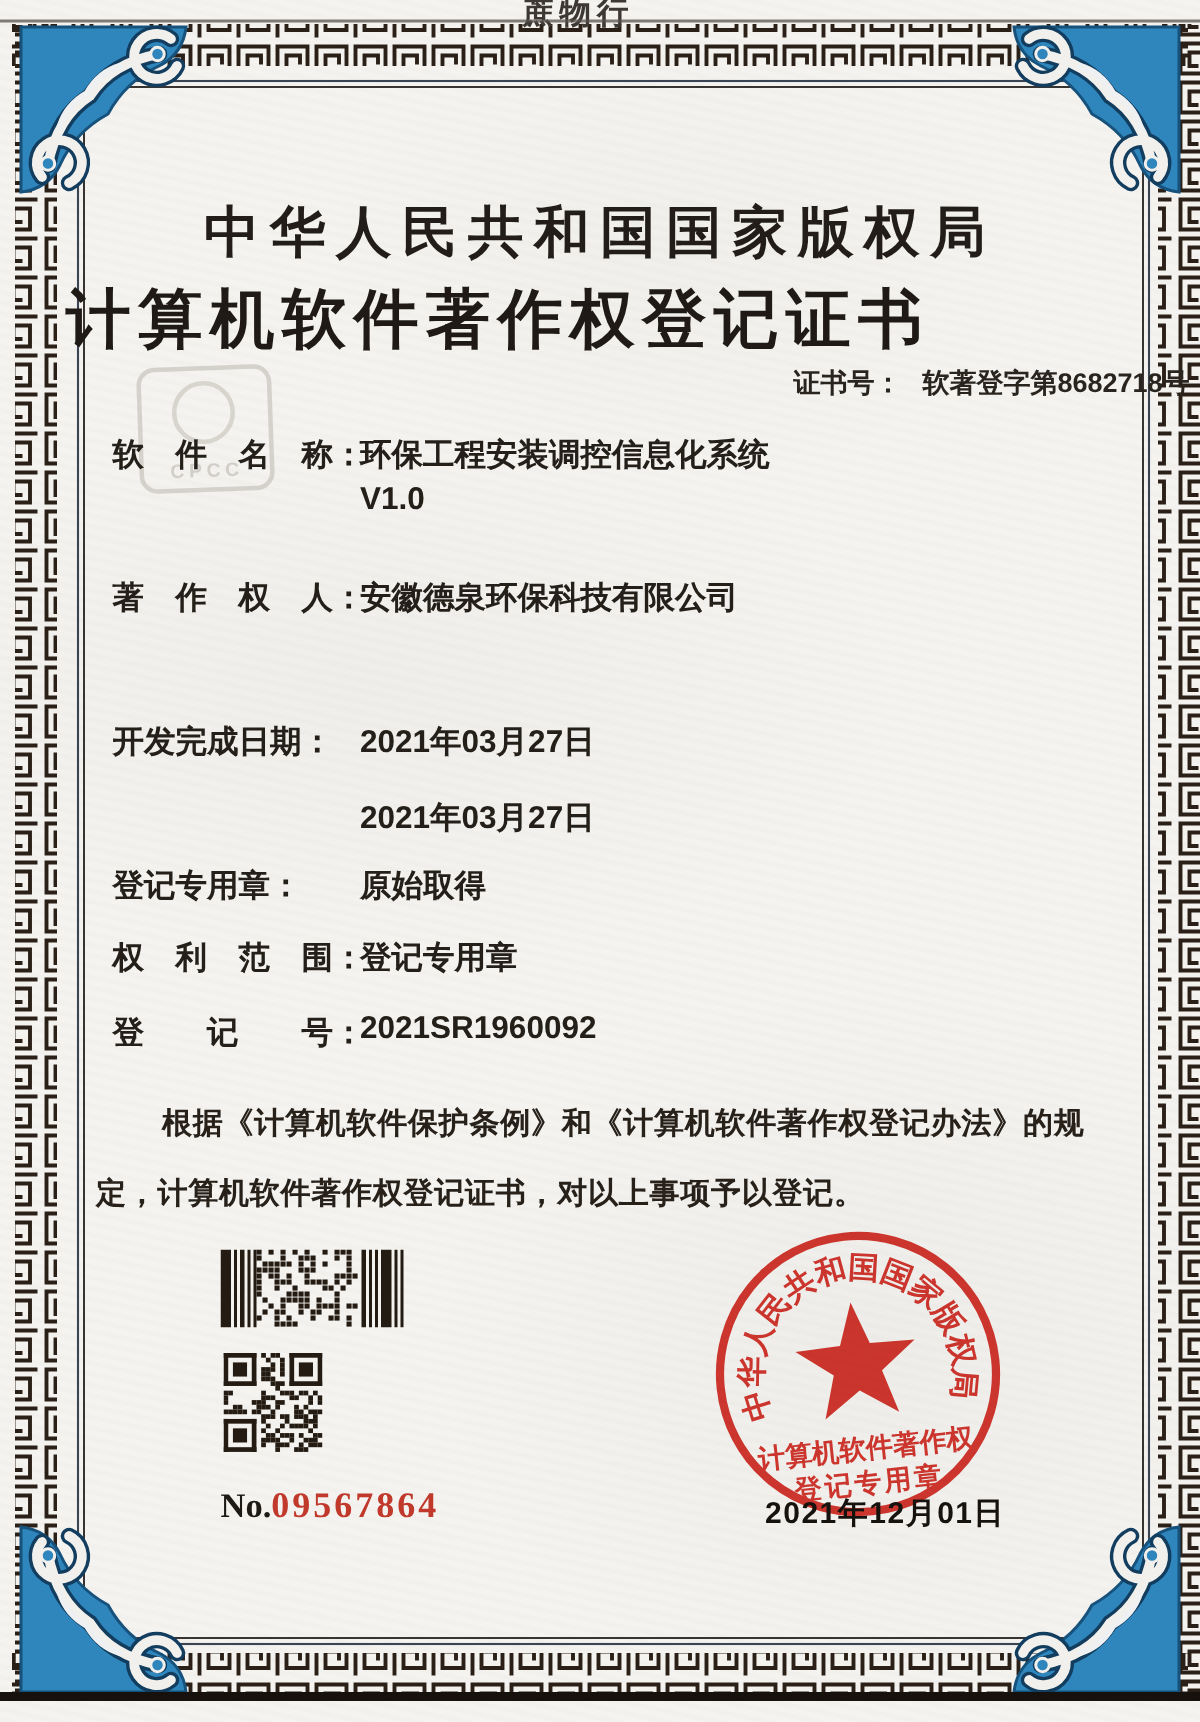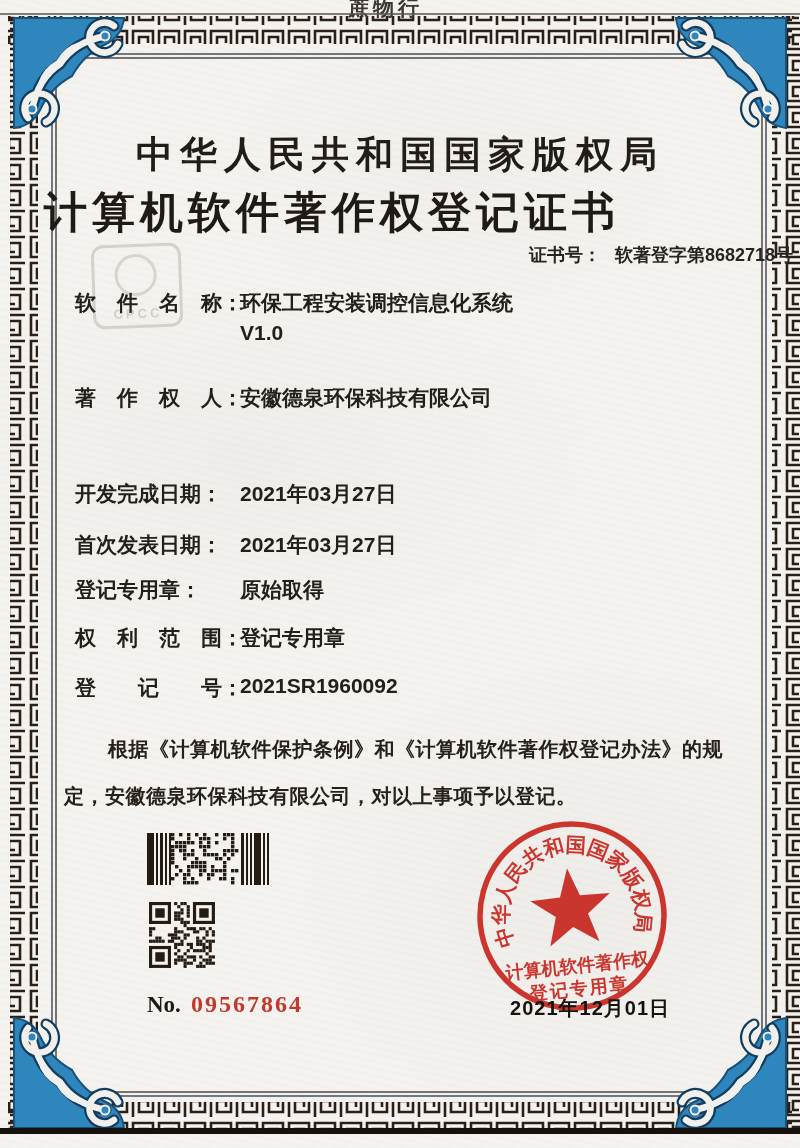--- a/index.html
+++ b/index.html
@@ -39,21 +39,21 @@
   .lbl{left:75px;font-size:21px;font-weight:700;color:#242019;white-space:pre;}
   .val{left:240px;font-size:21px;font-weight:700;color:#242019;white-space:pre;}
   
   .para{top:726px;left:64px;width:684px;font-size:20px;line-height:47px;font-weight:600;
     text-indent:2.2em;color:#27211a;letter-spacing:.5px;}
   
   .barcode{top:833px;left:147px;}
   .qrcode{top:902px;left:149px;}
   
   .serial{top:991px;left:147px;font-family:"Liberation Serif", serif;font-size:23px;color:#1d1a16;font-weight:600;}
-  .serial .num{color:#c0392b;font-size:24px;font-weight:700;letter-spacing:2px;margin-left:10px;}
+  .serial .num{color:#c0392b;font-size:24px;font-weight:700;letter-spacing:2px;}
   
   .seal{top:812px;left:468px;transform:rotate(-6deg);mix-blend-mode:multiply;opacity:.92;}
   .seal-date{top:995px;left:470px;width:200px;text-align:right;font-size:20px;font-weight:700;
     color:#16120e;letter-spacing:1px;}
 </style>
 </head>
 <body>
 
 <div class="page">
 
@@ -113,33 +113,32 @@
   <div class="abs lbl" style="top:289px">软　件　名　称：</div>
   <div class="abs val" style="top:289px">环保工程安装调控信息化系统</div>
   <div class="abs val" style="top:321px">V1.0</div>
 
   <div class="abs lbl" style="top:384px">著　作　权　人：</div>
   <div class="abs val" style="top:384px">安徽德泉环保科技有限公司</div>
 
   <div class="abs lbl" style="top:480px">开发完成日期：</div>
   <div class="abs val" style="top:480px">2021年03月27日</div>
 
-  <div class="abs lbl" style="top:531px">首次发表日期：</div>
   <div class="abs val" style="top:531px">2021年03月27日</div>
 
   <div class="abs lbl" style="top:576px">登记专用章：</div>
   <div class="abs val" style="top:576px">原始取得</div>
 
   <div class="abs lbl" style="top:624px">权　利　范　围：</div>
   <div class="abs val" style="top:624px">登记专用章</div>
 
   <div class="abs lbl" style="top:674px">登　　记　　号：</div>
   <div class="abs val" style="top:674px">2021SR1960092</div>
 
-  <div class="abs para">根据《计算机软件保护条例》和《计算机软件著作权登记办法》的规定，安徽德泉环保科技有限公司，对以上事项予以登记。</div>
+  <div class="abs para">根据《计算机软件保护条例》和《计算机软件著作权登记办法》的规定，计算机软件著作权登记证书，对以上事项予以登记。</div>
 
   <svg class="abs barcode" id="barcode" width="122" height="52">
       <rect x="0" y="0" width="7" height="52" fill="#241b12"></rect>
       <rect x="9" y="0" width="2" height="52" fill="#241b12"></rect>
       <rect x="13" y="0" width="3" height="52" fill="#241b12"></rect>
       <rect x="18" y="0" width="2" height="52" fill="#241b12"></rect>
       <rect x="22" y="0" width="2" height="52" fill="#241b12"></rect>
       <rect x="24" y="0" width="3.4" height="3.4" fill="#241b12"></rect>
       <rect x="24" y="4" width="3.4" height="3.4" fill="#241b12"></rect>
       <rect x="24" y="12" width="3.4" height="3.4" fill="#241b12"></rect>

